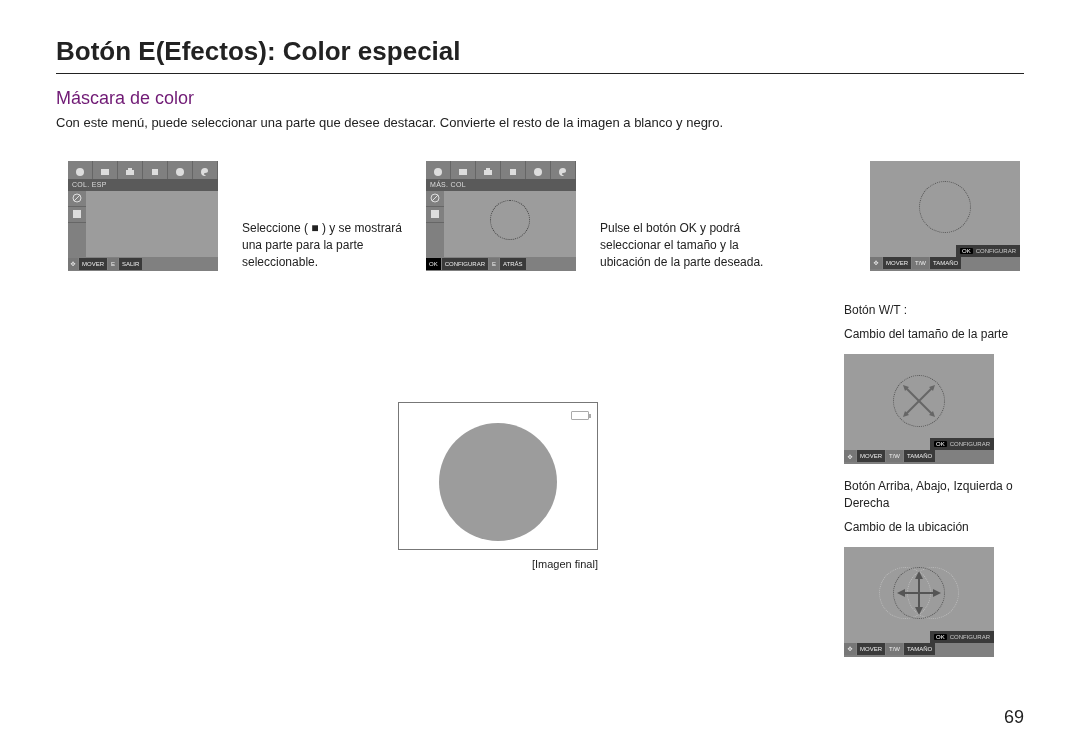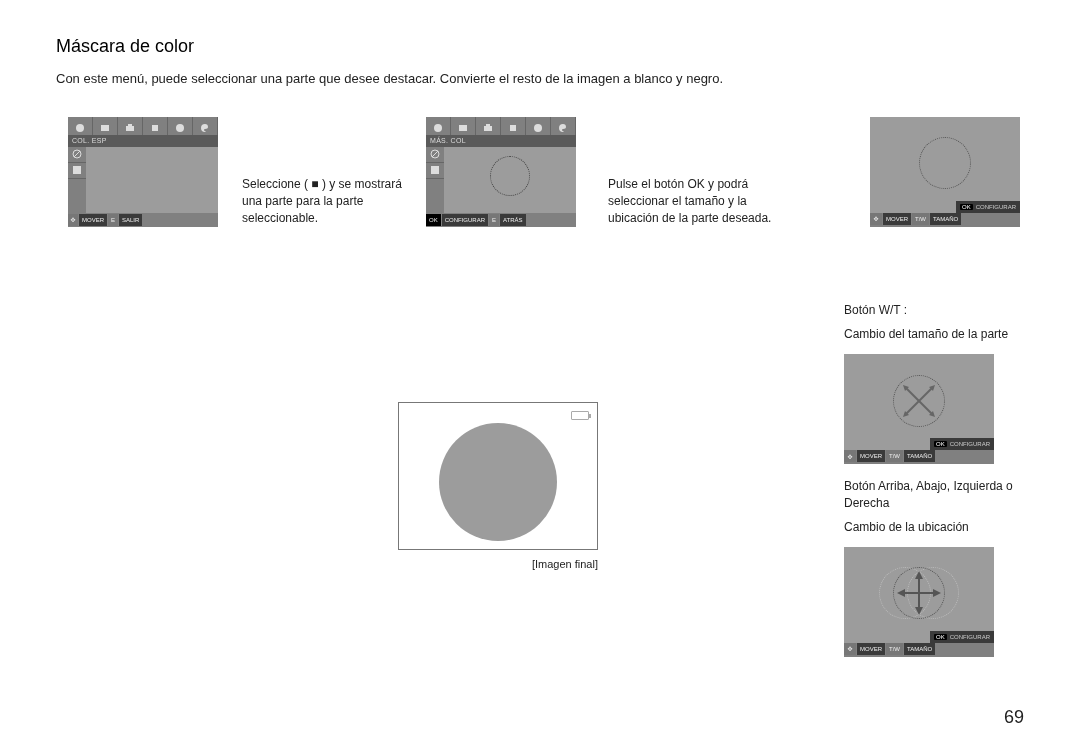--- a/index.html
+++ b/index.html
@@ -1,26 +1,26 @@
 <!DOCTYPE html>
 <html><head>
 <meta charset="utf-8">
 <style>
   * { box-sizing: border-box; margin: 0; padding: 0; }
   html, body { width: 1080px; height: 746px; background: #fff; font-family: Arial, Helvetica, sans-serif; color: #222; }
   .page { padding: 36px 56px 16px 56px; width: 100%; height: 100%; position: relative; }
   .title { font-size: 26px; font-weight: bold; border-bottom: 1px solid #222; padding-bottom: 6px; margin-bottom: 14px; }
-  .subtitle { font-size: 18px; font-weight: 400; margin-bottom: 12px; color: #000000; }
+  .subtitle { font-size: 18px; font-weight: 400; margin-bottom: 4px; color: #701a75; }
   .intro { font-size: 13px; line-height: 1.5; margin-bottom: 28px; color: #222; }
 
   .row1 { display: flex; gap: 24px; align-items: flex-end; margin-bottom: 28px; }
   .row1 .cell-shot { flex: 0 0 auto; margin-left: 12px; }
   .row1 .cell-desc { flex: 0 0 160px; font-size: 12px; line-height: 1.4; padding-top: 22px; }
   .row1 .cell-shot2 { flex: 0 0 auto; }
-  .row1 .cell-desc2 { flex: 0 0 180px; font-size: 12px; line-height: 1.4; padding-top: 20px; margin-left: 8px; }
+  .row1 .cell-desc2 { flex: 0 0 180px; font-size: 12px; line-height: 1.4; padding-top: 20px; }
   .row1 .cell-shot3 { flex: 0 0 auto; margin-left: auto; margin-right: 4px; }
 
   
   .shot { width: 150px; height: 110px; display: flex; flex-direction: column; background: #000; }
   .shot-tabs { height: 18px; background: #808080; display: flex; align-items: stretch; }
   .tab { flex: 1; background: #808080; border-right: 1px solid #666; display:flex; align-items:center; justify-content:center; }
   .tab .tabicon { width: 12px; height: 12px; display:block; }
   .shot-title { height: 12px; background: #5a5a5a; color: #ddd; font-size: 7px; padding: 1px 4px; letter-spacing: .3px; display:flex; align-items:center; }
   .shot-side { display: flex; flex: 1; }
   .shot-side .sidecol { width: 18px; background: #808080; display:flex; flex-direction:column; }
@@ -62,20 +62,21 @@
 
   .pagenum { position:absolute; right:56px; bottom:18px; font-size:18px;margin-left:20px; }
 
   
   .ic { fill:#ddd; }
 </style>
 </head>
 <body>
 
 <div class="page">
+  <div class="title">Botón E(Efectos): Color especial</div>
   <div class="subtitle">Máscara de color</div>
   <div class="intro">Con este menú, puede seleccionar una parte que desee destacar. Convierte el resto de la imagen a blanco y negro.</div>
 
   <div class="row1">
 
     <div class="cell-shot">
       <div class="shot">
         <div class="shot-tabs">
           <div class="tab">
               <span class="tabicon"><svg viewBox="0 0 12 12">

